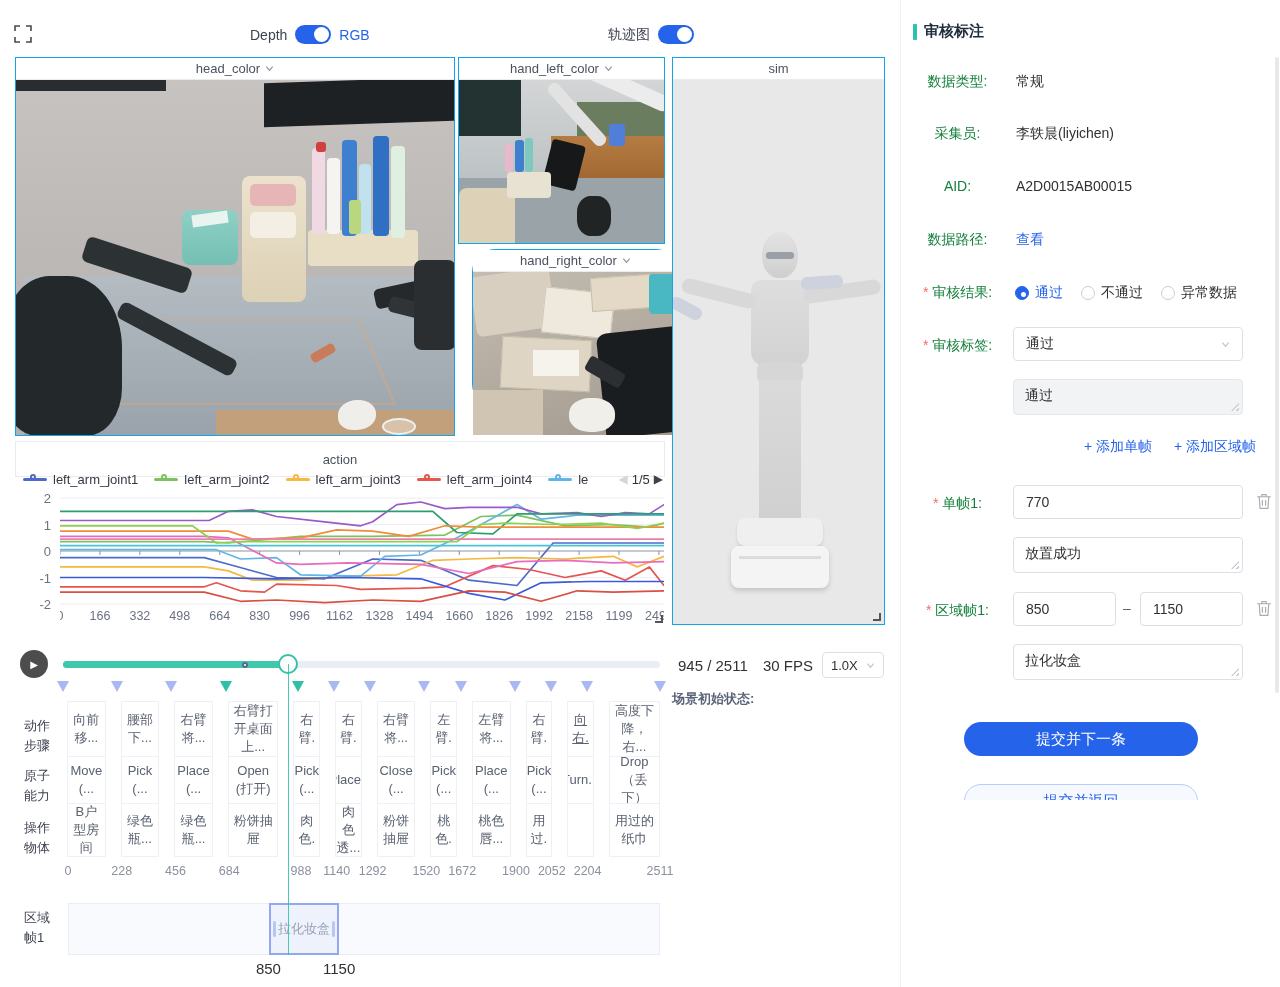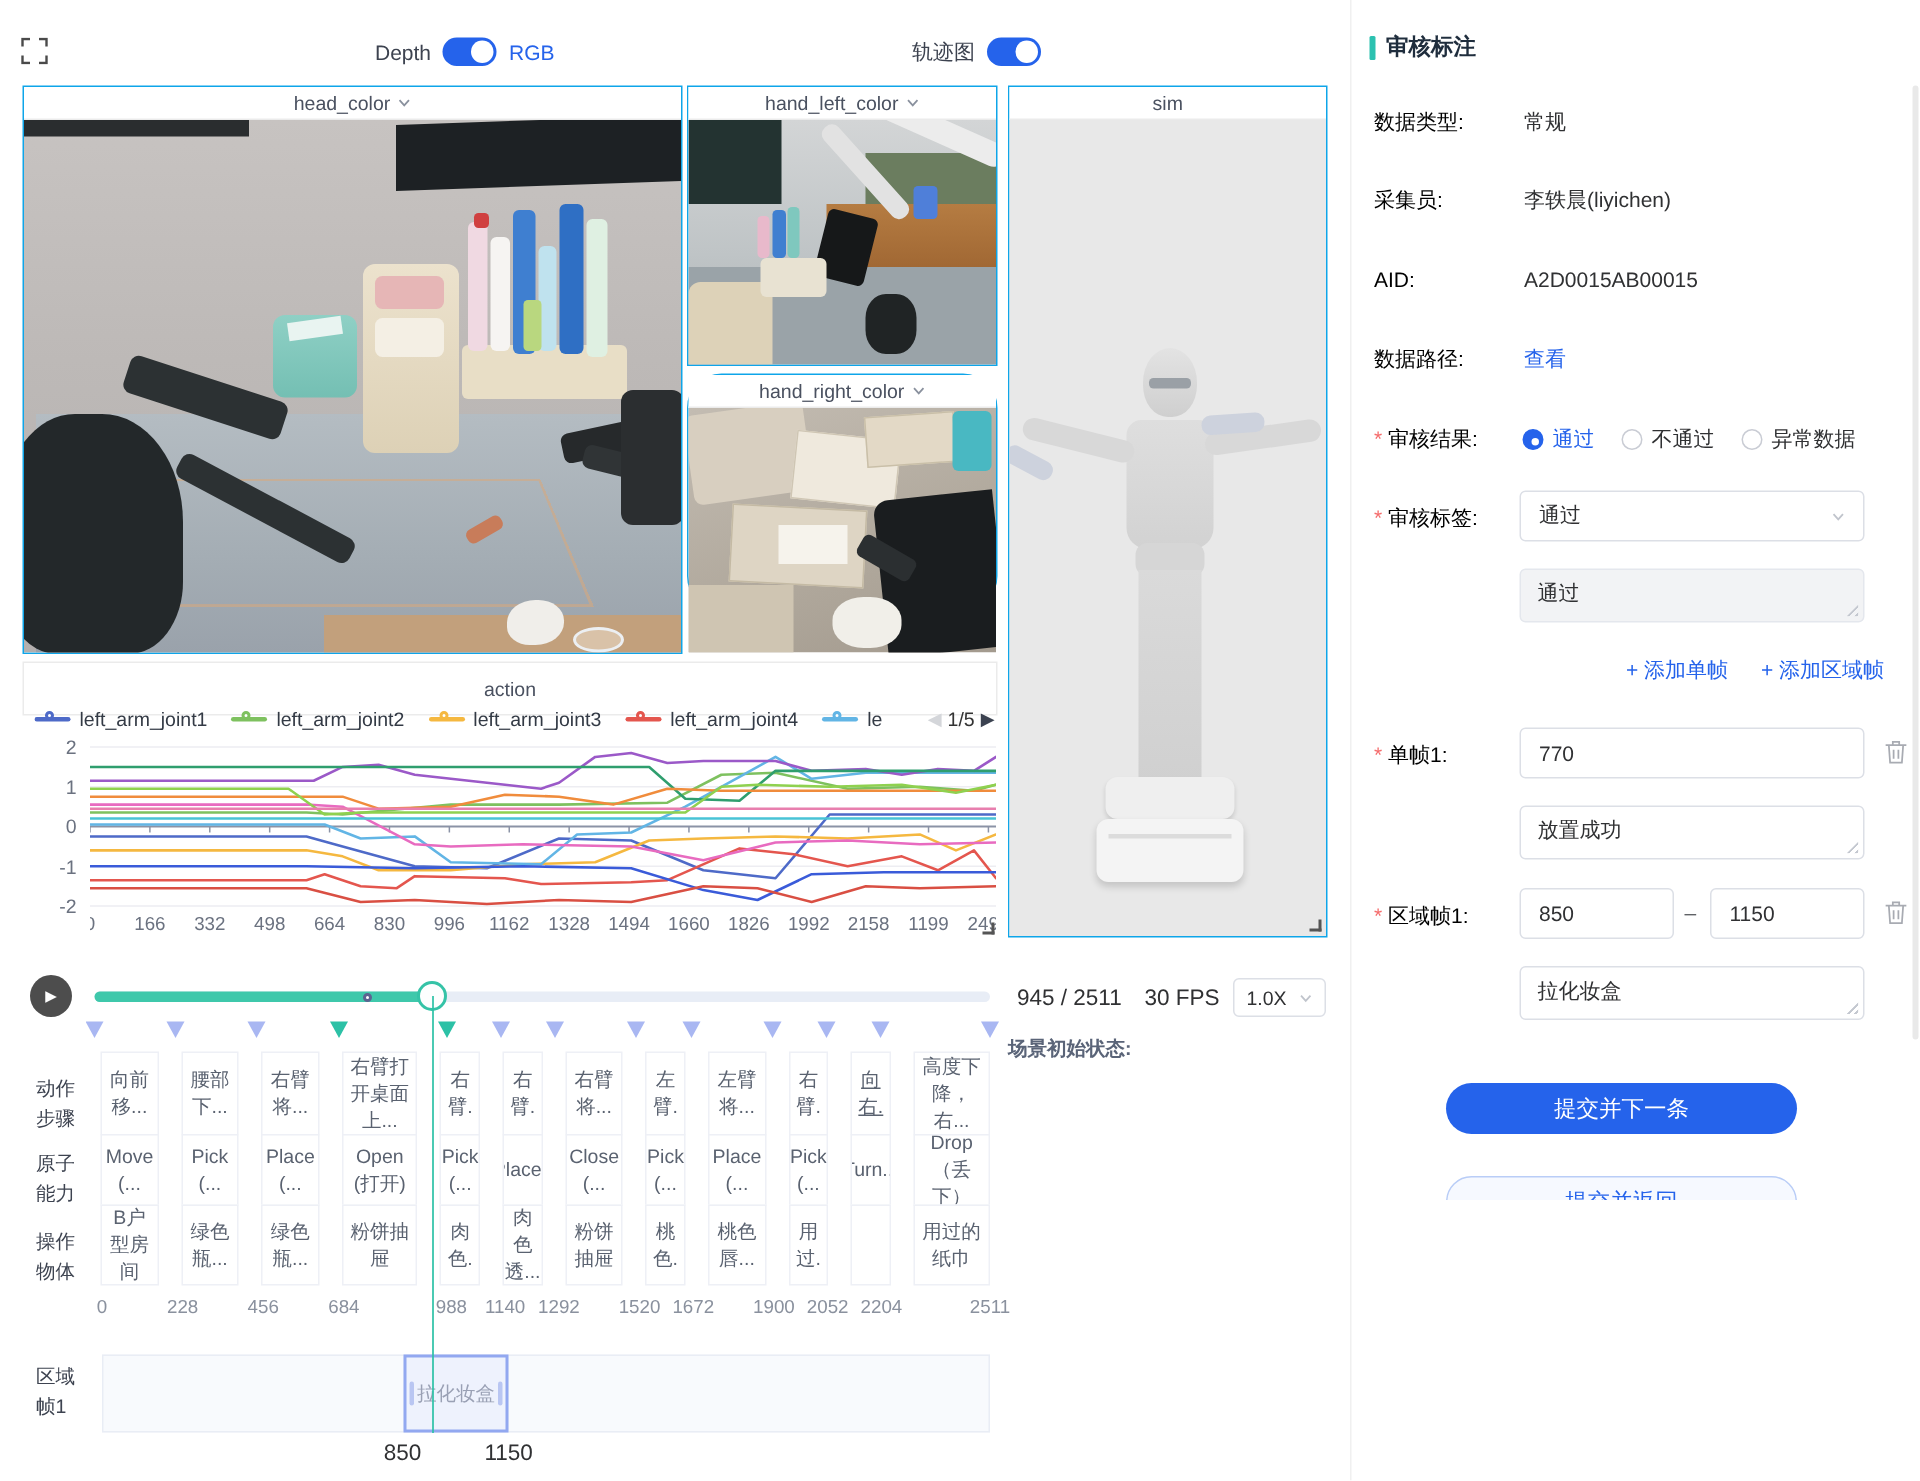--- a/index.html
+++ b/index.html
@@ -72,21 +72,21 @@
   .region-seg .handle.left { left:2px; } .region-seg .handle.right { right:2px; }
   .region-ticks { left:68px; top:960px; width:592px; position:absolute; height:18px; }
   .region-ticks span { position:absolute; transform:translateX(-50%); font-size:15px; color:#303133; }
 
   
   .right-panel { left:900px; top:0; width:380px; height:987px; border-left:1px solid #f0f0f0; background:#fff; }
   .rp-content { position:absolute; left:0; top:0; width:100%; height:800px; overflow:hidden; }
   .rp-title { position:absolute; left:12px; top:22px; display:flex; align-items:center; gap:7px; font-size:15px; font-weight:bold; color:#1f2d3d; }
   .rp-title .bar { width:4px; height:16px; background:#2cc1b0; border-radius:1px; }
   .rp-row { position:absolute; left:0; width:100%; }
-  .rp-label { position:absolute; left:15px; width:105px; text-align:left; font-size:14px; color:#000000; }
+  .rp-label { position:absolute; left:4px; width:105px; text-align:center; font-size:14px; color:#15803d; }
   .req::before { content:"* "; color:#f56c6c; }
   .rp-value { position:absolute; left:115px; font-size:14px; color:#303133; }
   .link { color:#2563eb; cursor:pointer; }
   .radio-group { position:absolute; left:114px; display:flex; gap:18px; font-size:14px; }
   .radio-opt { display:flex; align-items:center; gap:6px; cursor:pointer; color:#303133; }
   .radio-circle { width:14px; height:14px; border-radius:50%; border:1px solid #c9ccd4; background:#fff; position:relative; }
   .radio-opt.sel .radio-circle { background:#2563eb; border-color:#2563eb; }
   .radio-opt.sel .radio-circle::after { content:""; position:absolute; left:4.5px; top:4.5px; width:5px; height:5px; border-radius:50%; background:#fff; }
   .radio-opt.sel { color:#2563eb; }
   .rp-select { position:absolute; left:112px; width:230px; height:34px; border:1px solid #dcdfe6; border-radius:4px; background:#fff; display:flex; align-items:center; justify-content:space-between; padding:0 12px; font-size:14px; color:#303133; cursor:pointer; }
@@ -187,21 +187,21 @@
     <div class="shape" style="left:0;top:108px;width:56px;height:55px;background:#ddd2b8;border-radius:8px 8px 0 0;"></div>
     <div class="shape" style="left:48px;top:92px;width:44px;height:26px;background:#e8e2d2;border-radius:4px;"></div>
     <div class="shape" style="left:56px;top:60px;width:9px;height:32px;background:#3f7fd0;border-radius:3px;"></div>
     <div class="shape" style="left:46px;top:64px;width:8px;height:28px;background:#e8b9cb;border-radius:3px;"></div>
     <div class="shape" style="left:66px;top:58px;width:8px;height:34px;background:#7fc8be;border-radius:3px;"></div>
     <div class="shape" style="left:150px;top:44px;width:16px;height:22px;background:#4f7fd9;border-radius:3px;"></div>
     <div class="shape" style="left:118px;top:116px;width:34px;height:40px;background:#202425;border-radius:40%;"></div>
   </div>
 </div>
 
-<div class="abs cam-panel" style="left:458px; top:249px; width:207px; height:158px;border-radius:23px;">
+<div class="abs cam-panel" style="left:472px; top:249px; width:207px; height:158px;border-radius:23px;">
   <div class="cam-header">
     <span>hand_right_color</span>
     <svg class="chev" viewBox="0 0 10 10">
         <path d="M1.5 3l3.5 4 3.5-4" fill="none" stroke="#8a919e" stroke-width="1.3"></path>
       </svg>
   </div>
   <div class="cam-body" style="height:163px;">
     <div class="shape" style="left:0;top:0;width:100%;height:100%;background:linear-gradient(160deg,#c3bcb2,#b0a89c 60%,#a39a8e);"></div>
     <div class="shape" style="left:0;top:0;width:80px;height:60px;background:#d8cfc0;transform:rotate(-8deg);border-radius:6px;"></div>
     <div class="shape" style="left:70px;top:18px;width:70px;height:46px;background:#efe9dd;border:1px solid #cfc6b4;transform:rotate(6deg);"></div>

